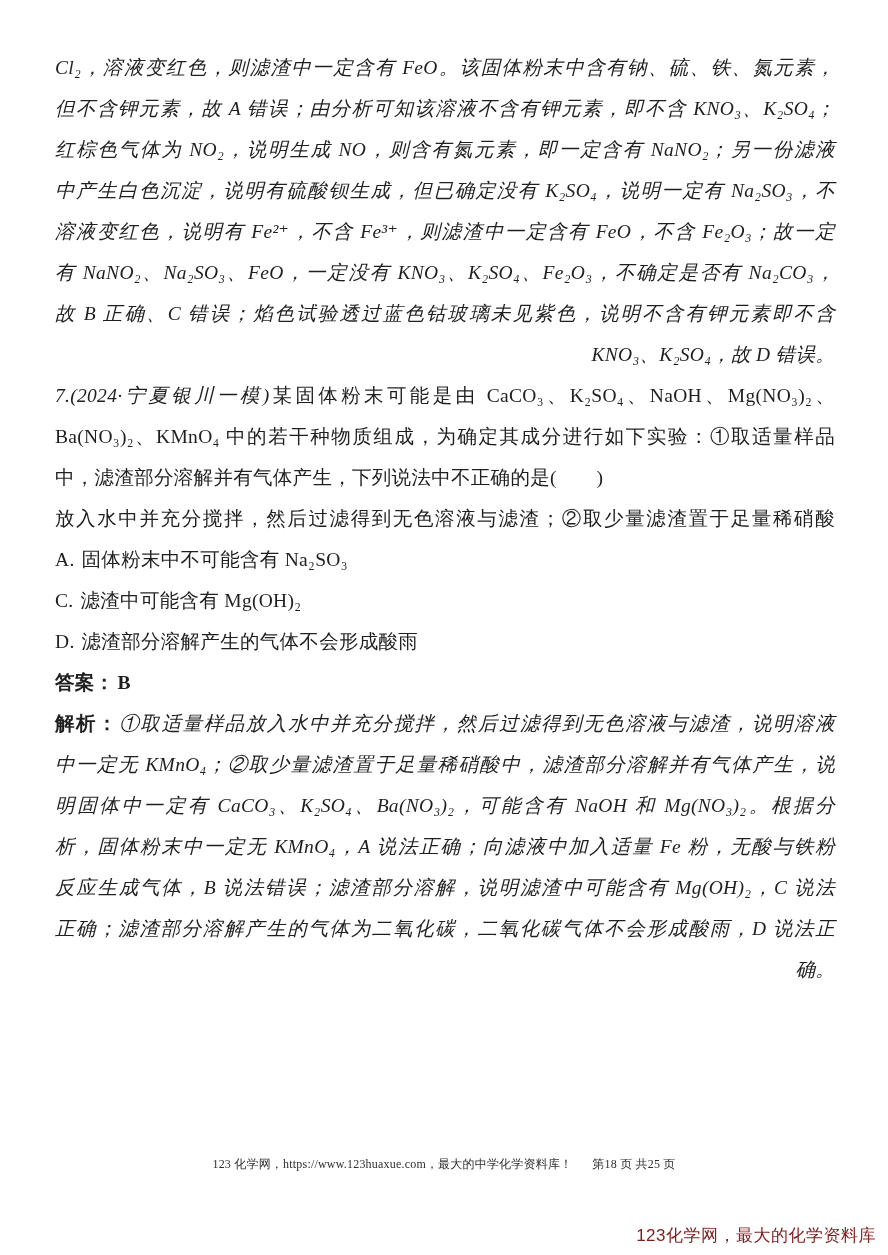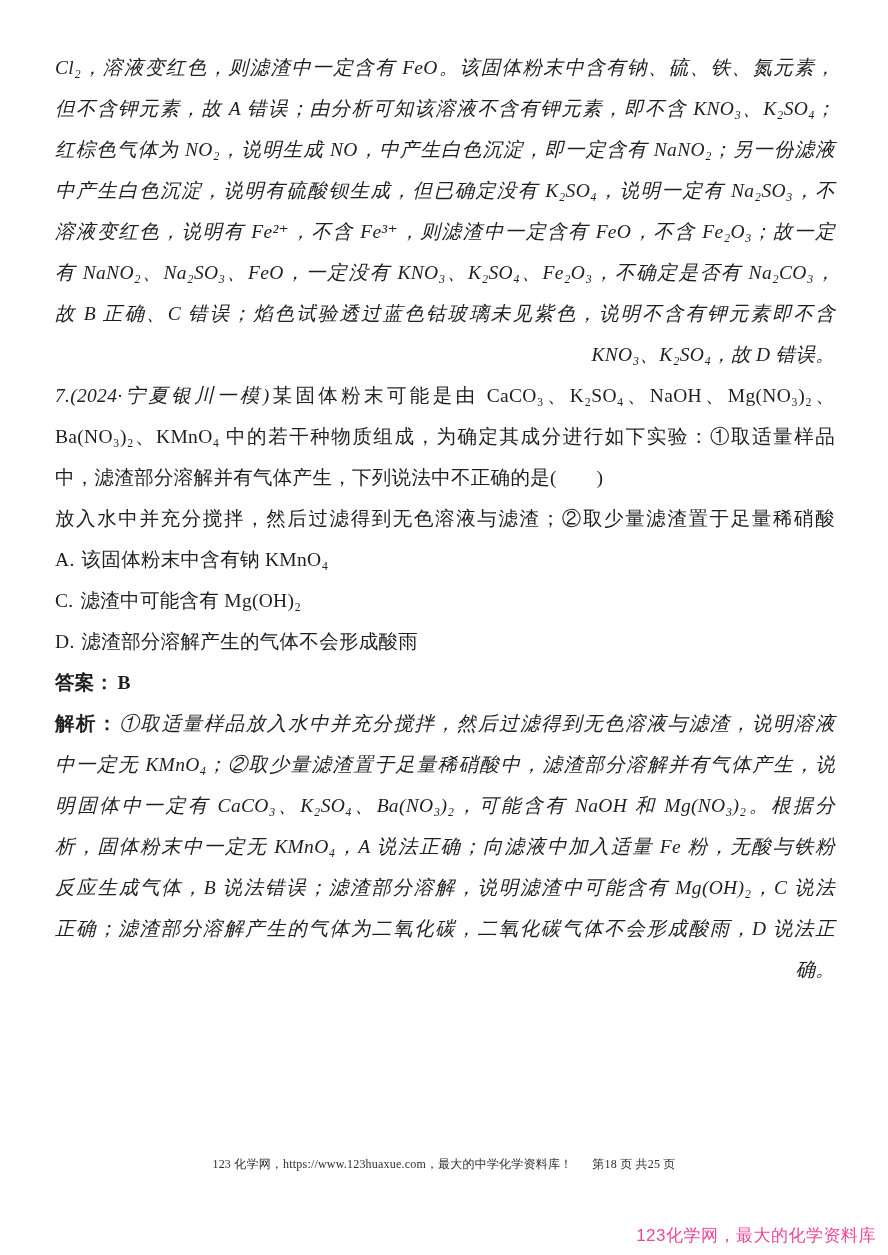--- a/index.html
+++ b/index.html
@@ -46,49 +46,49 @@
     text-align:center;
     font-size:12px;
     color:#2e2e2e;
     letter-spacing:0.2px;
   }
   .fgap{display:inline-block;width:20px;}
   .watermark{
     position:absolute;
     right:12px;top:1224px;
     font-size:17px;
-    color:#ec4899;
+    color:#7f1d1d;
     font-family:"Liberation Sans","DejaVu Sans",sans-serif;
     letter-spacing:0.5px;
   }
 </style>
 </head>
 <body>
 
 <div class="page">
   <div class="doc">
 
     <div class="line just kai">Cl₂，溶液变红色，则滤渣中一定含有 FeO。该固体粉末中含有钠、硫、铁、氮元素，</div>
     <div class="line just kai">但不含钾元素，故 A 错误；由分析可知该溶液不含有钾元素，即不含 KNO₃、K₂SO₄；</div>
-    <div class="line just kai">红棕色气体为 NO₂，说明生成 NO，中产生白色沉淀，即一定含有 NaNO₂；另一份滤液</div>
+    <div class="line just kai">红棕色气体为 NO₂，说明生成 NO，则含有氮元素，即一定含有 NaNO₂；另一份滤液</div>
     <div class="line just kai">中产生白色沉淀，说明有硫酸钡生成，但已确定没有 K₂SO₄，说明一定有 Na₂SO₃，不</div>
     <div class="line just kai">溶液变红色，说明有 Fe²⁺，不含 Fe³⁺，则滤渣中一定含有 FeO，不含 Fe₂O₃；故一定</div>
     <div class="line just kai">有 NaNO₂、Na₂SO₃、FeO，一定没有 KNO₃、K₂SO₄、Fe₂O₃，不确定是否有 Na₂CO₃，</div>
     <div class="line just kai">故 B 正确、C 错误；焰色试验透过蓝色钴玻璃未见紫色，说明不含有钾元素即不含</div>
     <div class="line kai">KNO₃、K₂SO₄，故 D 错误。</div>
 
     <div class="line just">
       <span class="kai">7.(2024·宁夏银川一模)</span><span class="upright">某固体粉末可能是由 CaCO₃、K₂SO₄、NaOH、Mg(NO₃)₂、</span>
     </div>
     <div class="line just">Ba(NO₃)₂、KMnO₄ 中的若干种物质组成，为确定其成分进行如下实验：①取适量样品</div>
     <div class="line">中，滤渣部分溶解并有气体产生，下列说法中不正确的是(　　)</div>
     <div class="line just">放入水中并充分搅拌，然后过滤得到无色溶液与滤渣；②取少量滤渣置于足量稀硝酸</div>
 
     <div class="line">
-      <span class="opt-label">A.</span><span>该固体粉末中含有钠 KMnO₄</span>
+      <span class="opt-label">A.</span><span>固体粉末中不可能含有 Na₂SO₃</span>
     </div>
     <div class="line">
       <span class="opt-label">C.</span><span>滤渣中可能含有 Mg(OH)₂</span>
     </div>
     <div class="line">
       <span class="opt-label">D.</span><span>滤渣部分溶解产生的气体不会形成酸雨</span>
     </div>
 
     <div class="line">
       <span class="hei-bold">答案：</span><span class="ans">B</span>

